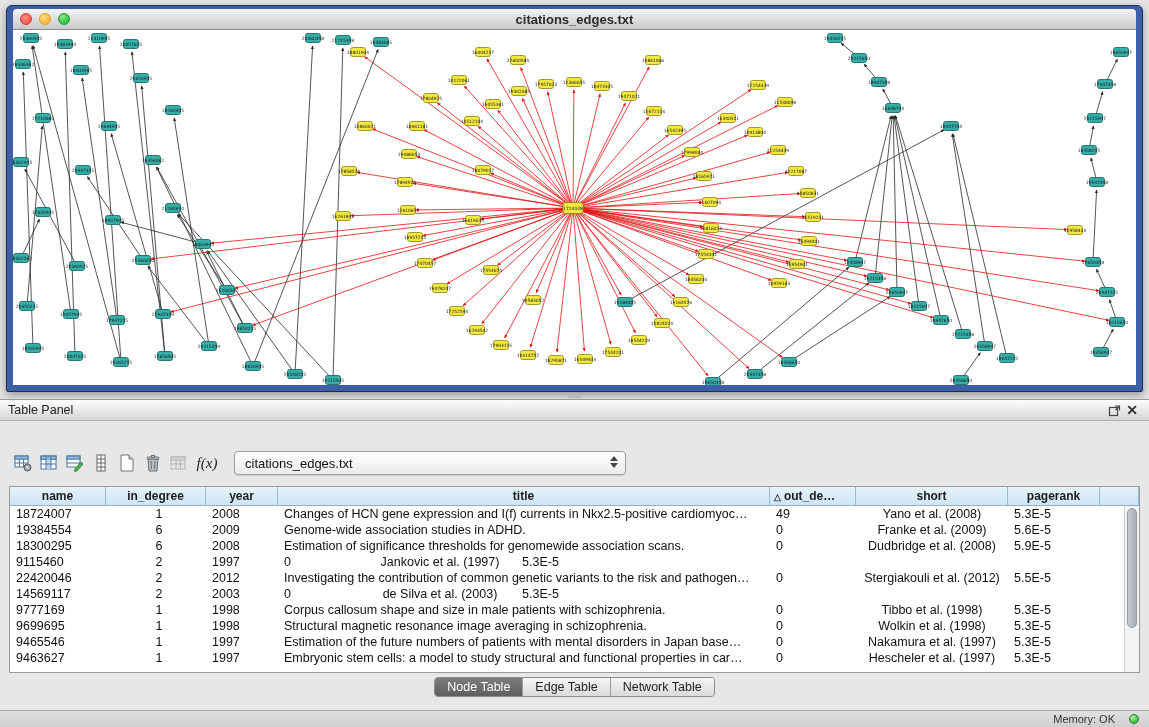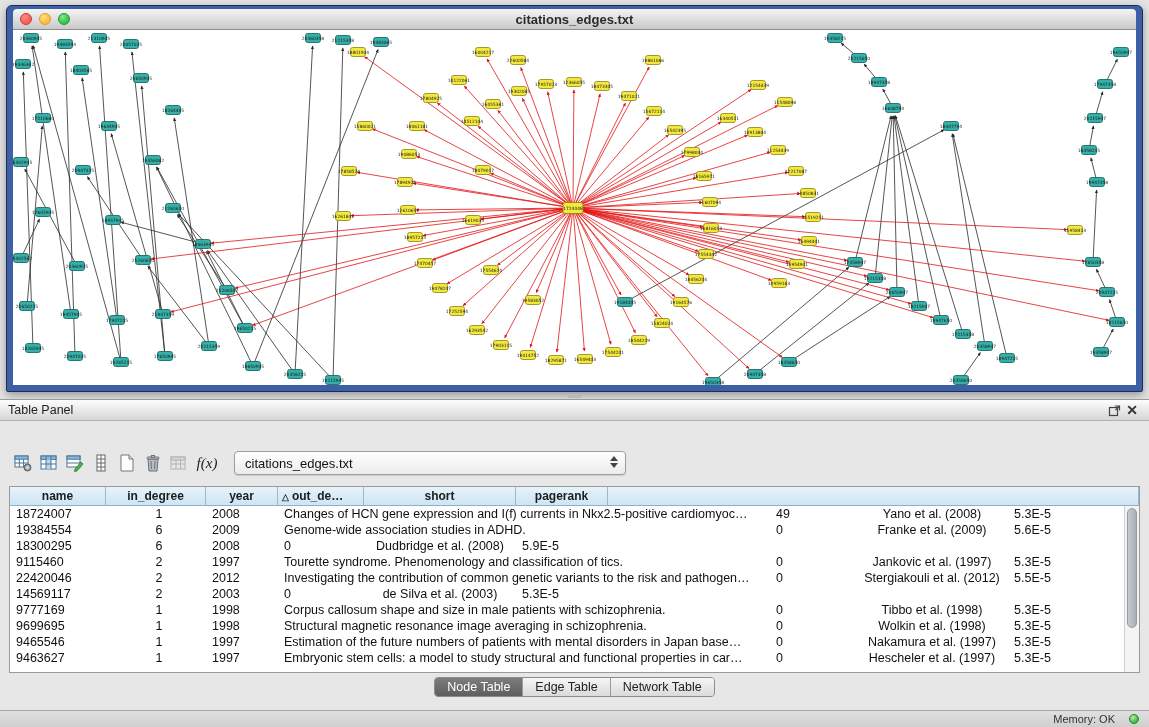--- a/index.html
+++ b/index.html
@@ -863,20 +863,21 @@
             <i class="down"></i>
           </span>
       </div>
     </div>
 
     <div class="table-wrap">
       <div class="thead" id="thead">
           <div class="th c0">name</div>
           <div class="th c1">in_degree</div>
           <div class="th c2">year</div>
+          <div class="th c3">title</div>
           <div class="th c4 sorted"><span class="sort-tri">△</span>out_de…</div>
           <div class="th c5">short</div>
           <div class="th c6">pagerank</div>
           <div class="th cf"></div>
         </div>
       <div class="tbody" id="tbody">
           <div class="tr">
             <div class="td c0">18724007</div>
             <div class="td c1">1</div>
             <div class="td c2">2008</div>
@@ -891,29 +892,29 @@
             <div class="td c2">2009</div>
             <div class="td c3">Genome-wide association studies in ADHD.</div>
             <div class="td c4">0</div>
             <div class="td c5">Franke et al. (2009)</div>
             <div class="td c6">5.6E-5</div>
           </div>
           <div class="tr">
             <div class="td c0">18300295</div>
             <div class="td c1">6</div>
             <div class="td c2">2008</div>
+            <div class="td c3">Estimation of significance thresholds for genomewide association scans.</div>
             <div class="td c4">0</div>
             <div class="td c5">Dudbridge et al. (2008)</div>
             <div class="td c6">5.9E-5</div>
           </div>
           <div class="tr">
             <div class="td c0">9115460</div>
             <div class="td c1">2</div>
             <div class="td c2">1997</div>
-            <div class="td c3">Tourette syndrome. Phenomenology and classification of tics.</div>
             <div class="td c4">0</div>
             <div class="td c5">Jankovic et al. (1997)</div>
             <div class="td c6">5.3E-5</div>
           </div>
           <div class="tr">
             <div class="td c0">22420046</div>
             <div class="td c1">2</div>
             <div class="td c2">2012</div>
             <div class="td c3">Investigating the contribution of common genetic variants to the risk and pathogen…</div>
             <div class="td c4">0</div>

